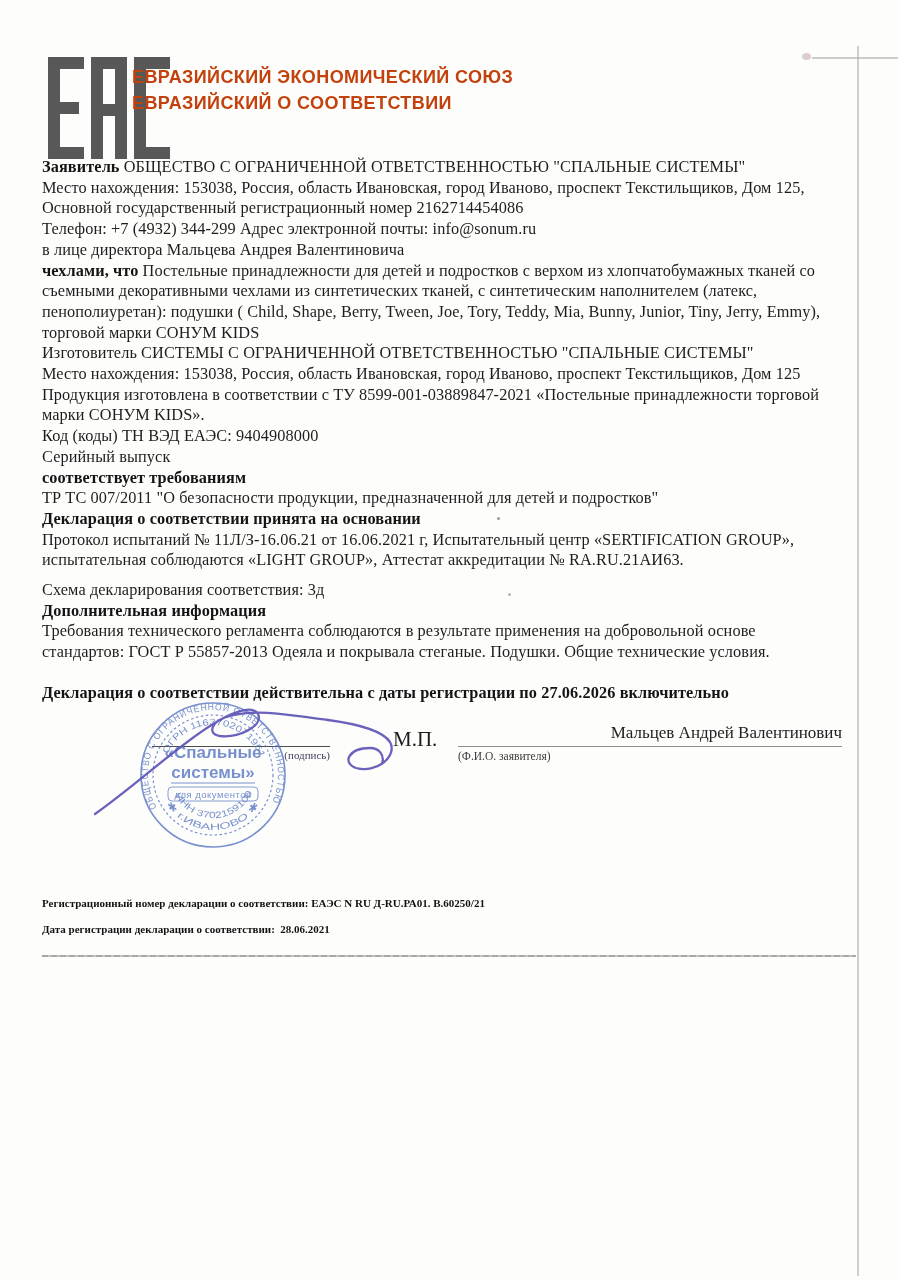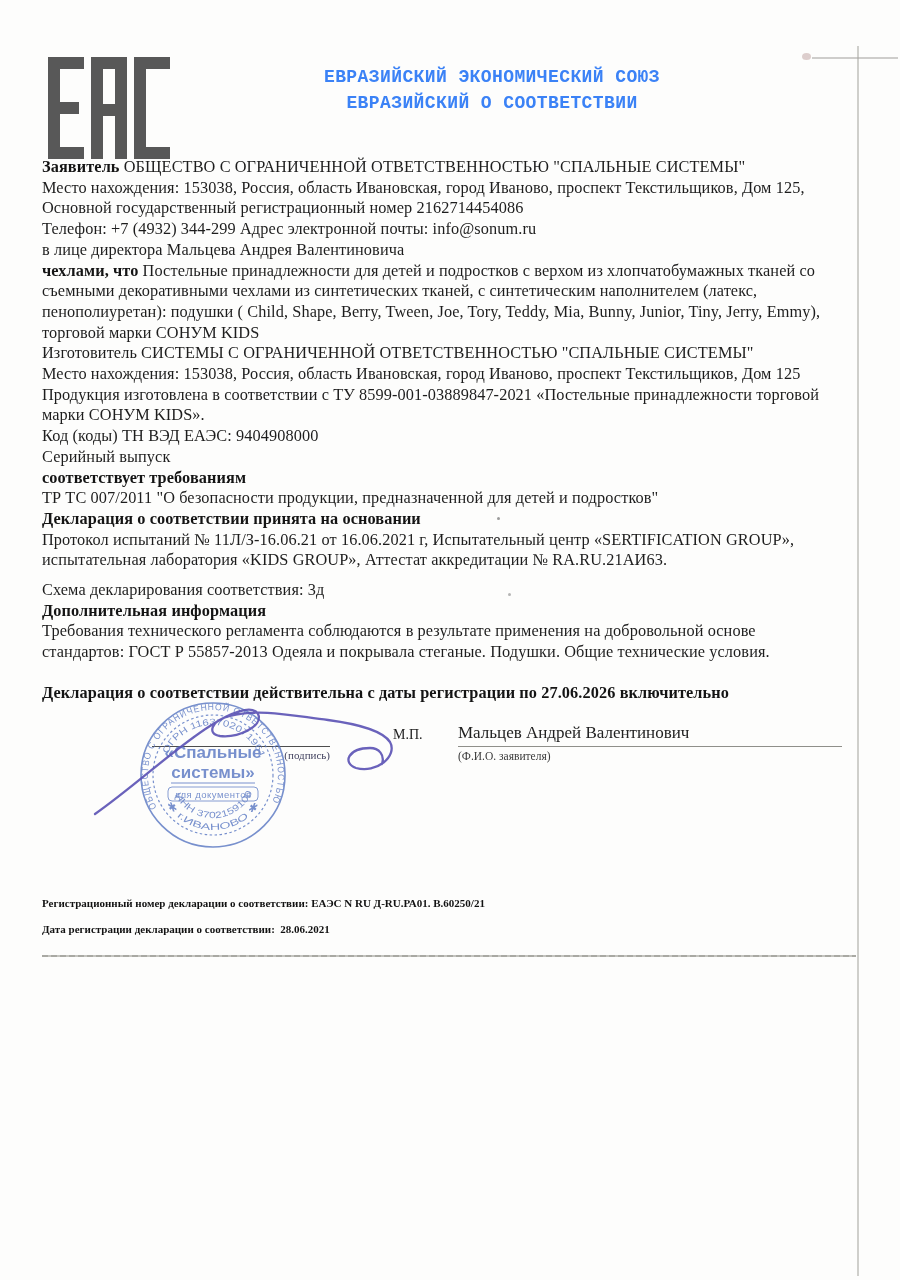--- a/index.html
+++ b/index.html
@@ -4,39 +4,39 @@
 <style>
   html,body{margin:0;padding:0;background:#e8e8e8;}
   .page{
     position:relative;width:900px;height:1280px;margin:0 auto;
     background:#fdfdfc;overflow:hidden;
     font-family:"Liberation Serif", serif;color:#1d1d1d;
   }
   
   .eac-logo{position:absolute;left:48px;top:57px;width:122px;height:102px;}
   .doc-title{
-    position:absolute;left:132px;top:64px;width:720px;text-align:center;
-    font-family:Liberation Mono, monospace;font-weight:bold;
-    font-size:18px;line-height:26px;color:#3b82f6;letter-spacing:.4px;
+    position:absolute;left:132px;top:64px;width:720px;text-align:left;
+    font-family:Liberation Sans, sans-serif;font-weight:bold;
+    font-size:18px;line-height:26px;color:#c2410c;letter-spacing:.4px;
   }
   
   .body-lines{position:absolute;left:42px;top:157px;width:820px;}
   .bline{
     font-size:16.3px;line-height:20.7px;white-space:pre;letter-spacing:.1px;
   }
   .bline b{font-weight:bold;color:#141414;}
   
-  .mp-label{position:absolute;left:393px;top:727px;font-size:14px;}
+  .mp-label{position:absolute;left:393px;top:727px;font-size:21px;}
   .sig-line-left{position:absolute;left:152px;top:746px;width:178px;border-top:1.6px solid #4d4d4d;}
   .sig-caption-left{
     position:absolute;left:152px;top:749px;width:178px;text-align:right;
     font-size:11px;color:#41415e;
   }
   .sig-name{
-    position:absolute;left:458px;top:723px;width:384px;text-align:left;font-size:17px;color:#222;
+    position:absolute;left:458px;top:723px;width:384px;text-align:right;font-size:17px;color:#222;
   }
   .sig-line-right{position:absolute;left:458px;top:746px;width:384px;border-top:1.5px solid #8f8f8a;}
   .sig-caption-right{
     position:absolute;left:458px;top:750px;width:384px;
     font-size:11.5px;color:#3a3a3a;
   }
   .stamp{position:absolute;left:138px;top:701px;width:150px;height:150px;opacity:.82;}
   .stamp text{fill:#5b79c3;font-family:"Liberation Sans", sans-serif;}
   .sig-ink{position:absolute;left:80px;top:686px;width:580px;height:140px;}
   
@@ -97,21 +97,21 @@
       <div class="bline"><span>Изготовитель СИСТЕМЫ С ОГРАНИЧЕННОЙ ОТВЕТСТВЕННОСТЬЮ "СПАЛЬНЫЕ СИСТЕМЫ"</span></div>
       <div class="bline"><span>Место нахождения: 153038, Россия, область Ивановская, город Иваново, проспект Текстильщиков, Дом 125</span></div>
       <div class="bline"><span>Продукция изготовлена в соответствии с ТУ 8599-001-03889847-2021 «Постельные принадлежности торговой</span></div>
       <div class="bline"><span>марки СОНУМ KIDS».</span></div>
       <div class="bline"><span>Код (коды) ТН ВЭД ЕАЭС: 9404908000</span></div>
       <div class="bline"><span>Серийный выпуск</span></div>
       <div class="bline"><b>соответствует требованиям</b></div>
       <div class="bline"><span>ТР ТС 007/2011 "О безопасности продукции, предназначенной для детей и подростков"</span></div>
       <div class="bline"><b>Декларация о соответствии принята на основании</b></div>
       <div class="bline"><span>Протокол испытаний № 11Л/З-16.06.21 от 16.06.2021 г, Испытательный центр «SERTIFICATION GROUP»,</span></div>
-      <div class="bline"><span>испытательная лаборатория «KIDS GROUP», Аттестат аккредитации № RA.RU.21АИ63.</span></div>
+      <div class="bline"><span>испытательная соблюдаются «LIGHT GROUP», Аттестат аккредитации № RA.RU.21АИ63.</span></div>
       <div class="bline" style="margin-top: 9px;"><span>Схема декларирования соответствия: 3д</span></div>
       <div class="bline"><b>Дополнительная информация</b></div>
       <div class="bline"><span>Требования технического регламента соблюдаются в результате применения на добровольной основе</span></div>
       <div class="bline"><span>стандартов: ГОСТ Р 55857-2013 Одеяла и покрывала стеганые. Подушки. Общие технические условия.</span></div>
       <div class="bline" style="margin-top: 20px;"><b>Декларация о соответствии действительна с даты регистрации по 27.06.2026 включительно</b></div>
     </div>
 
   <div class="mp-label">М.П.</div>
   <div class="sig-line-left"></div>
   <div class="sig-caption-left">(подпись)</div>

